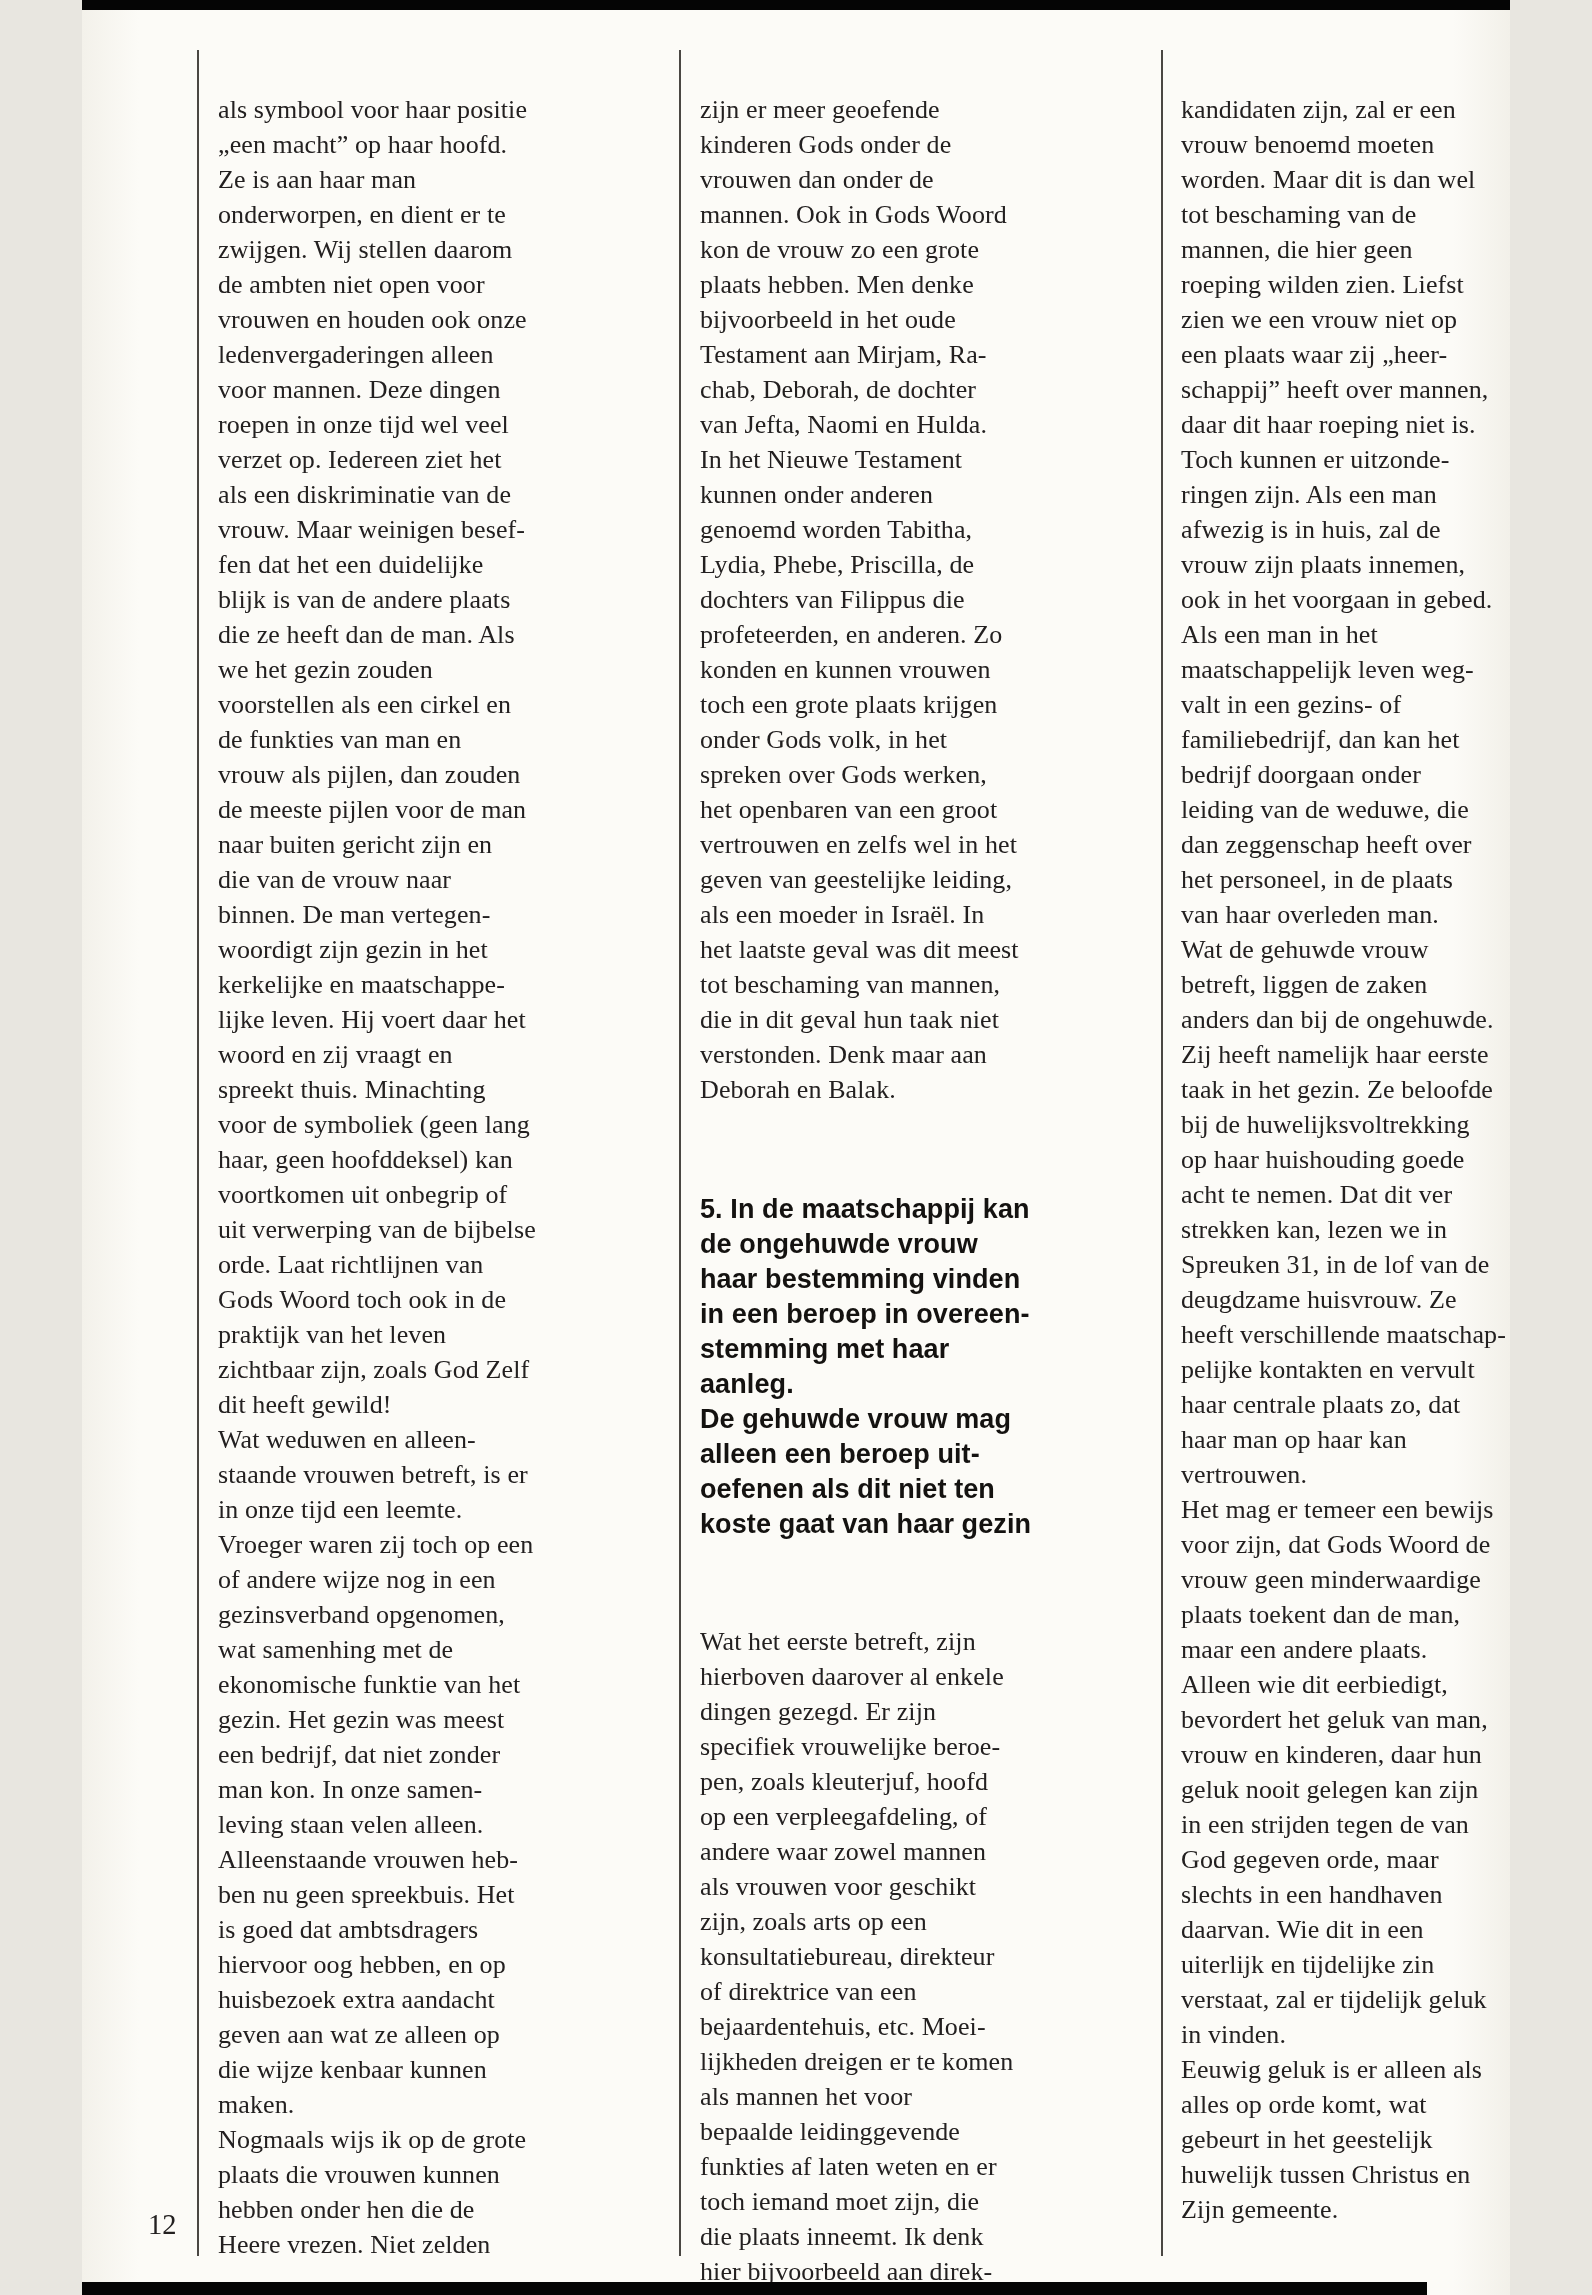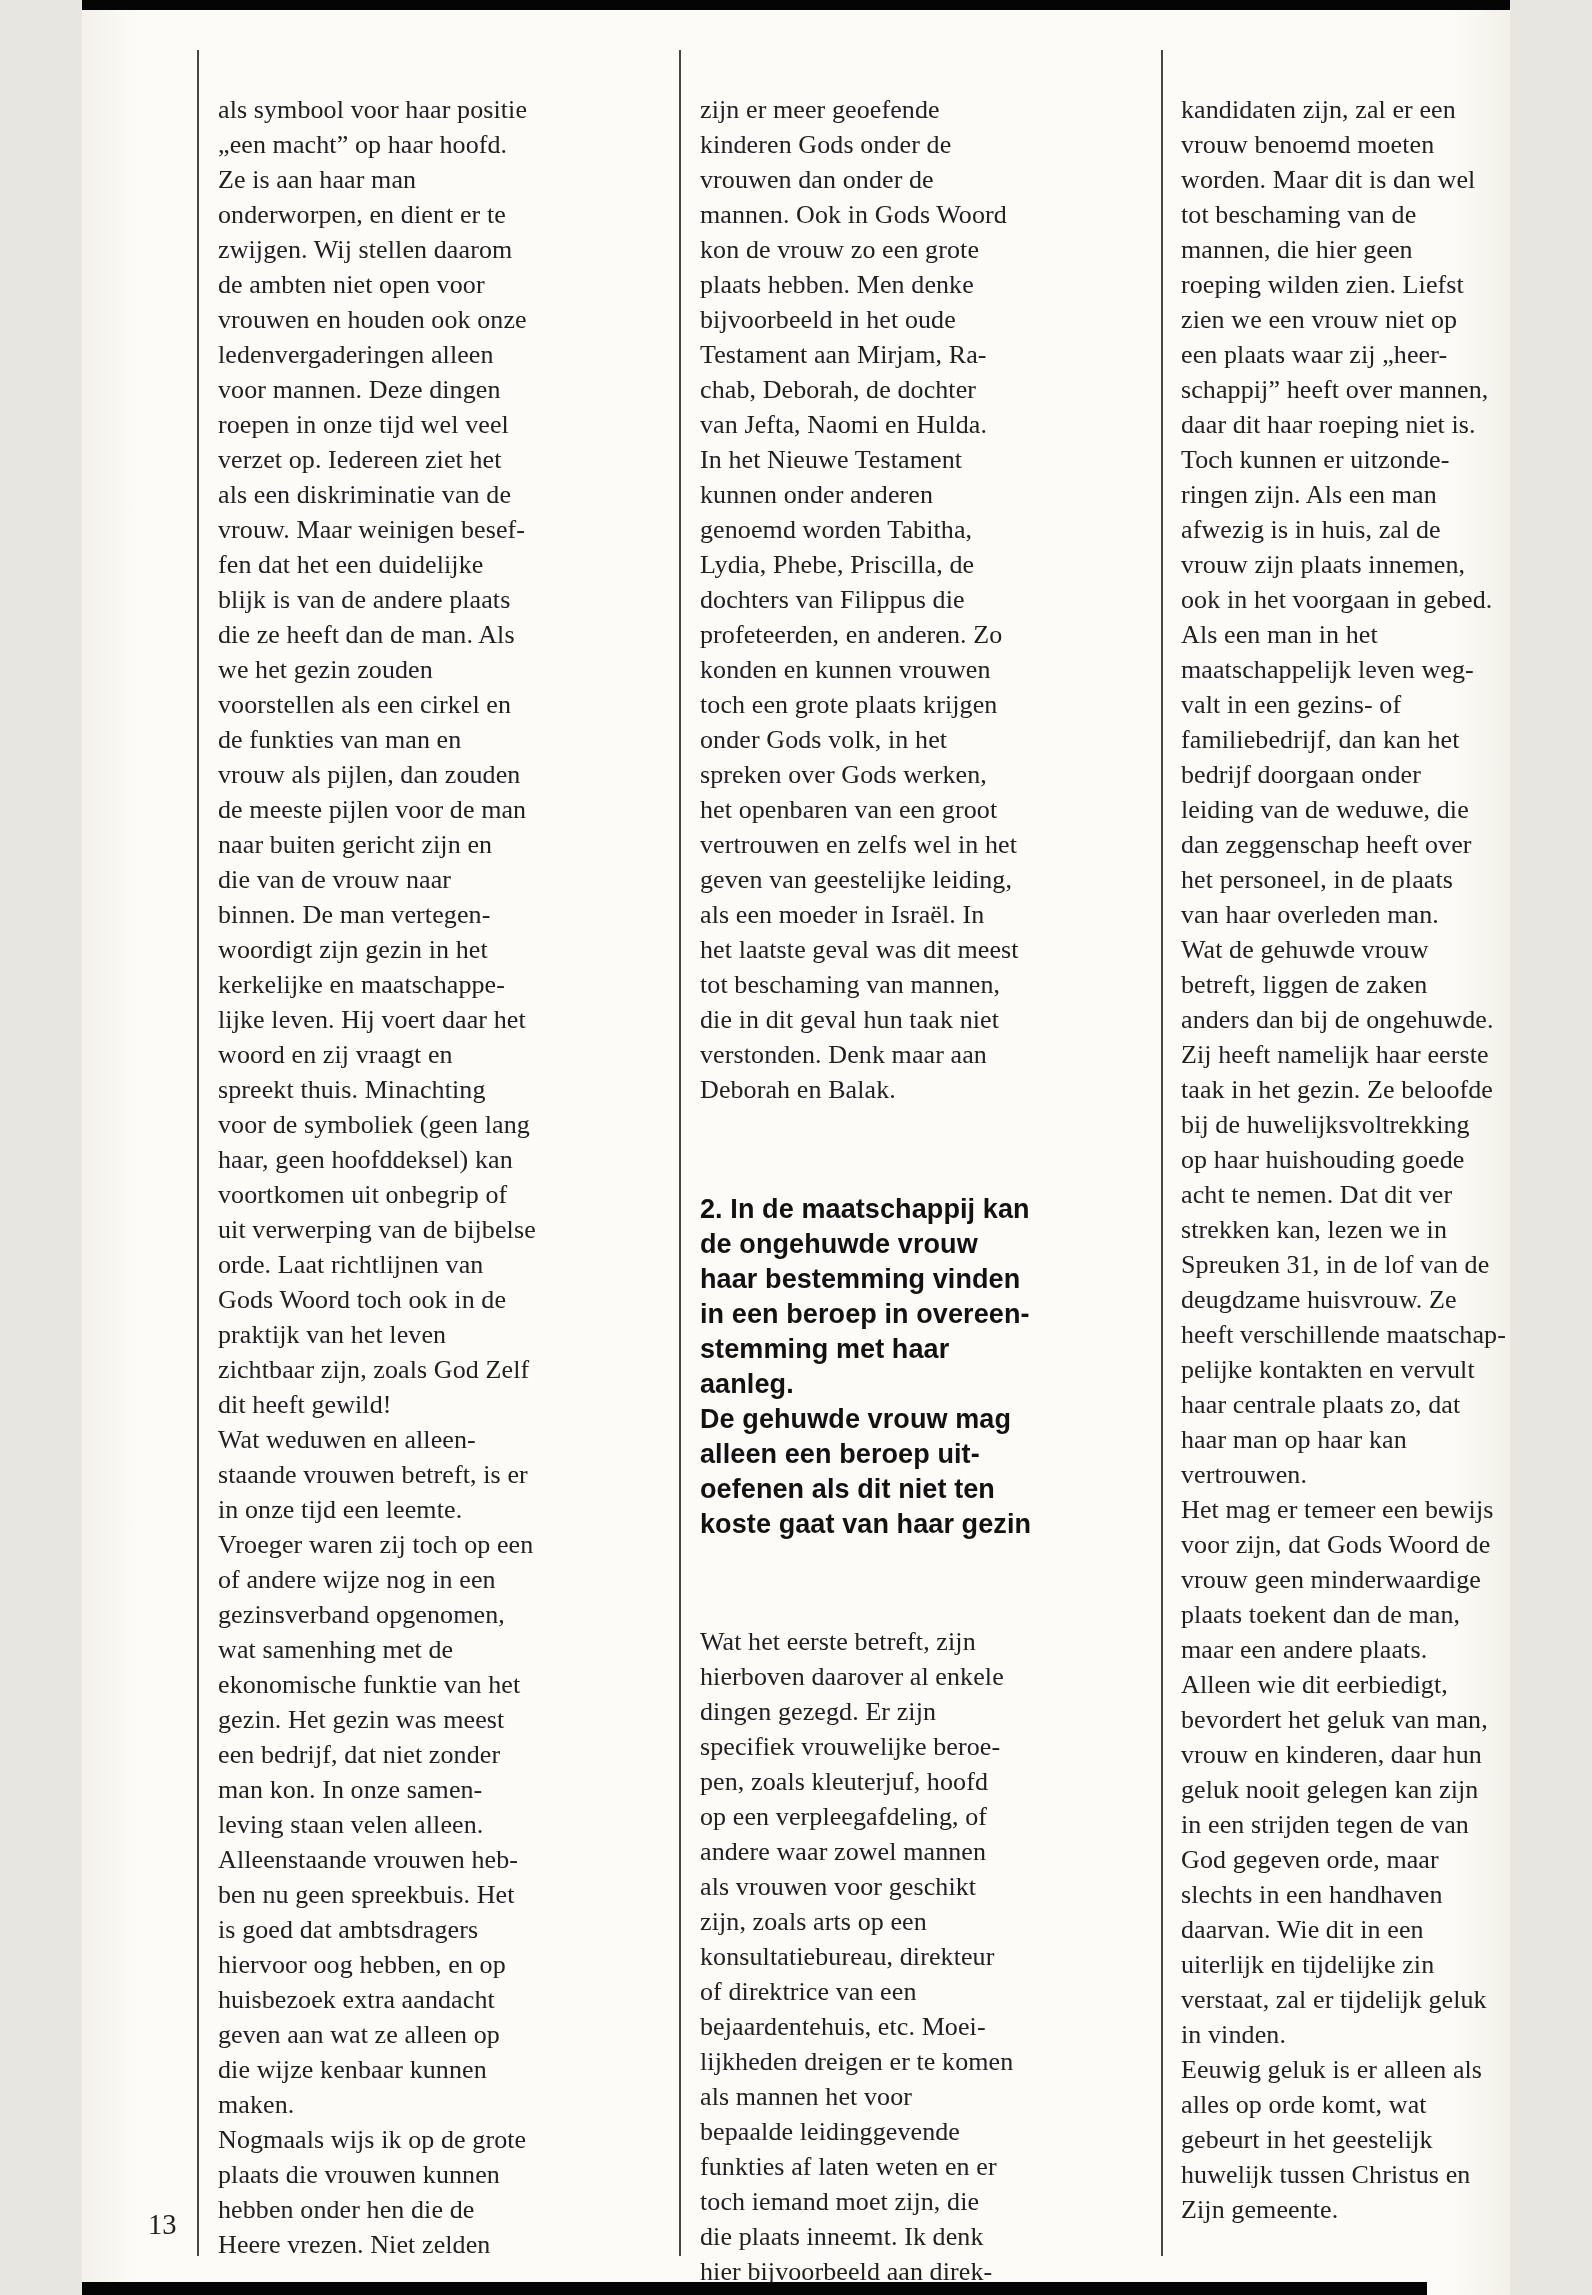--- a/index.html
+++ b/index.html
@@ -177,21 +177,21 @@
 spreken over Gods werken,
 het openbaren van een groot
 vertrouwen en zelfs wel in het
 geven van geestelijke leiding,
 als een moeder in Israël. In
 het laatste geval was dit meest
 tot beschaming van mannen,
 die in dit geval hun taak niet
 verstonden. Denk maar aan
 Deborah en Balak.</div>
-    <div class="section-heading">2. In de maatschappij kan
+    <div class="section-heading">5. In de maatschappij kan
 de ongehuwde vrouw
 haar bestemming vinden
 in een beroep in overeen-
 stemming met haar
 aanleg.
 De gehuwde vrouw mag
 alleen een beroep uit-
 oefenen als dit niet ten
 koste gaat van haar gezin</div>
     <div class="body-block">Wat het eerste betreft, zijn
@@ -274,20 +274,20 @@
 uiterlijk en tijdelijke zin
 verstaat, zal er tijdelijk geluk
 in vinden.
 Eeuwig geluk is er alleen als
 alles op orde komt, wat
 gebeurt in het geestelijk
 huwelijk tussen Christus en
 Zijn gemeente.</div>
   </div>
 
-  <div class="page-number">13</div>
+  <div class="page-number">12</div>
 
   <div class="end-marker"></div>
 
   <div class="scan-bar-bottom"></div>
 
 </div>
 
 
 </body></html>

